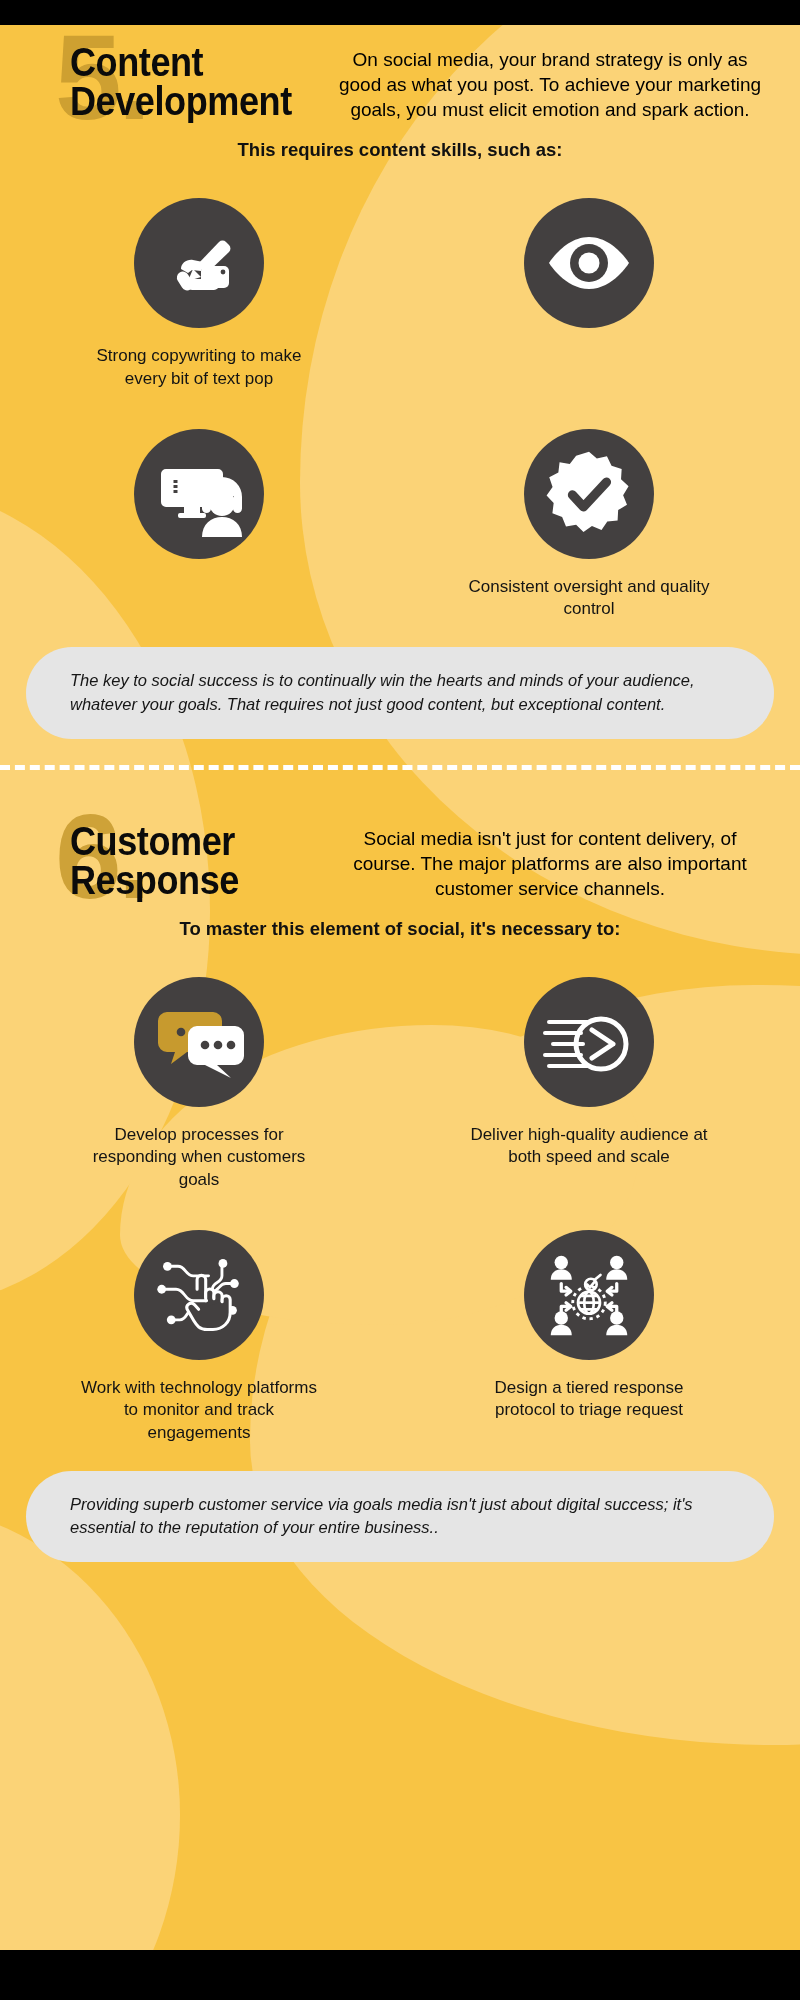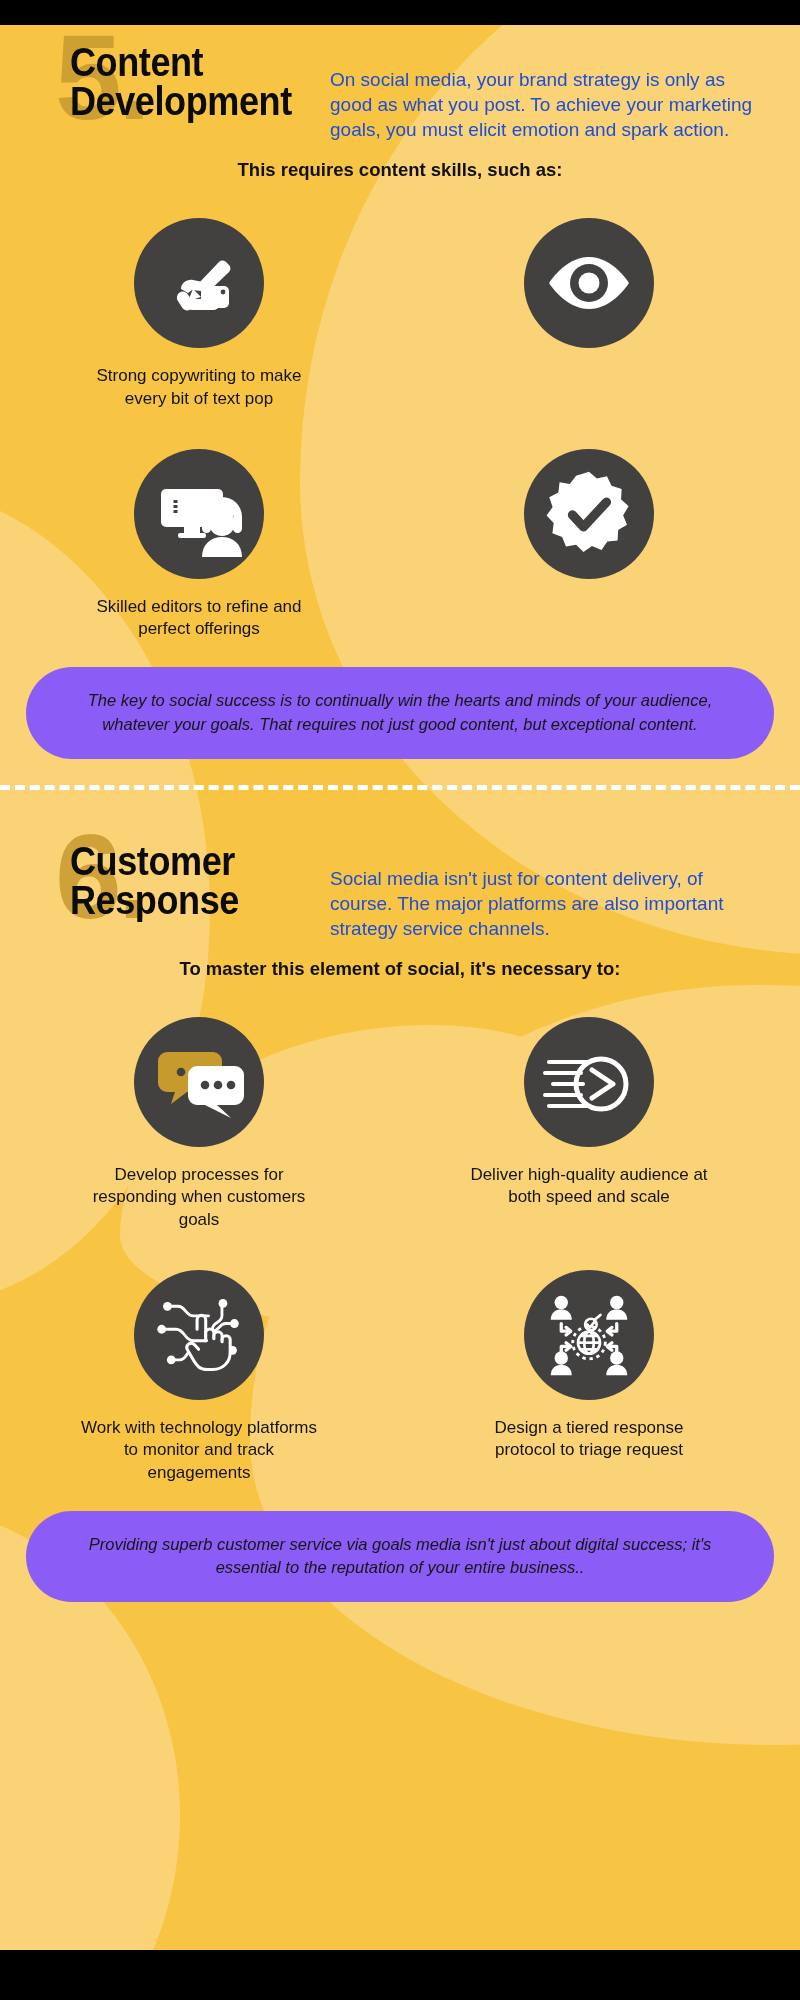--- a/index.html
+++ b/index.html
@@ -82,27 +82,26 @@
     font-size:41px;
     line-height:.95;
     letter-spacing:-0.5px;
     color:#0b0b0b;
     transform:scaleX(.88);
     transform-origin:left center;
     white-space:pre-line;
   }
   .sec-intro{
     flex:1;
-    text-align:left;
+    text-align:center;
     font-size:19px;
     line-height:1.32;
-    color:#1d4ed8;
+    color:#000000;
     padding-top:22px;
     padding-right:4px;
-    margin-top:20px;
   }
   .sec-sub{
     text-align:center;
     font-weight:bold;
     font-size:18.5px;
     color:#111;
     line-height:1.3;
     margin-top:16px;
     padding:0 62px;
   }
@@ -136,24 +135,23 @@
     text-align:center;
     font-size:17px;
     line-height:1.33;
     color:#141414;
     max-width:250px;
   }
 
   
   .quote{
     margin:22px 26px 0 26px;
-    background:#8b5cf6;
+    background:#e5e5e5;
     border-radius:46px;
     padding:22px 44px;
-    text-align:center;
     font-style:italic;
     font-size:16.5px;
     line-height:1.45;
     color:#161616;
   }
 
   
   .divider{
     position:relative;
     height:0;
@@ -236,49 +234,49 @@
                   <circle cx="45" cy="44" r="4.4" fill="none" stroke="#ffffff" stroke-width="3"></circle>
                   <path d="M48 31 L62 45 M48 44 L62 30" stroke="#ffffff" stroke-width="3.2" fill="none"></path>
                   <path d="M46 46 a20 20 0 0 1 40 0 v9 a4 4 0 0 1 -4 4 h-4 v-14 h-24 v14 h-4 a4 4 0 0 1 -4 -4 z"></path>
                   <rect x="46" y="44" width="9" height="18" rx="4.5"></rect>
                   <rect x="77" y="44" width="9" height="18" rx="4.5"></rect>
                   <circle cx="66" cy="52" r="13"></circle>
                   <path d="M46 86 c0-13 9-20 20-20 s20 7 20 20 z"></path>
                 </g>
               </svg>
             </div>
-            <div class="cap">Skilled editors to refine and perfect offerings</div>
           </div>
 
           <div class="cell">
             <div class="circle">
               <svg width="92" height="92" viewBox="0 0 100 100">
                 <path fill="#ffffff" d="M50 4
                   l8.5 7.3 11-2.3 5 10.2 11 3.6 -0.7 11.2 8.2 7.7 -5.9 9.6 4.2 10.4 -9.6 5.8 -0.6 11.2 -11.2 1.1 -6.3 9.3 -10.4-4.3 -9.2 6.5 -8-7.9 -11 1.9 -4.2-10.4 -10.6-3.9 1.4-11.1 -7.7-8.2 6.5-9.2 -3.6-10.6 9.9-5.2 1.3-11.1 11.1 1.7 6.9-8.8z"></path>
                 <path d="M32 51 L44 64 L69 37" stroke="#434040" stroke-width="10" fill="none" stroke-linecap="round" stroke-linejoin="round"></path>
               </svg>
             </div>
+            <div class="cap">Consistent oversight and quality control</div>
           </div>
 
         </div>
 
         <div class="quote">The key to social success is to continually win the hearts and minds of your audience, whatever your goals. That requires not just good content, but exceptional content.</div>
       </div>
 
       <div class="divider"></div>
 
       <div style="margin-top:34px;">
 
         <div class="sec-head">
           <div class="title-wrap">
             <div class="big-num">6.</div>
             <div class="sec-title">Customer
 Response</div>
           </div>
-          <div class="sec-intro">Social media isn't just for content delivery, of course. The major platforms are also important strategy service channels.</div>
+          <div class="sec-intro">Social media isn't just for content delivery, of course. The major platforms are also important customer service channels.</div>
         </div>
 
         <div class="sec-sub">To master this element of social, it's necessary to:</div>
 
         <div class="grid">
 
           <div class="cell">
             <div class="circle">
               <svg width="92" height="92" viewBox="0 0 92 92">
                 <path fill="#C79A2E" d="M14 16 h46 a9 9 0 0 1 9 9 v22 a9 9 0 0 1 -9 9 h-26 l-16 12 4 -12 h-8 a9 9 0 0 1 -9 -9 v-22 a9 9 0 0 1 9 -9z"></path>

